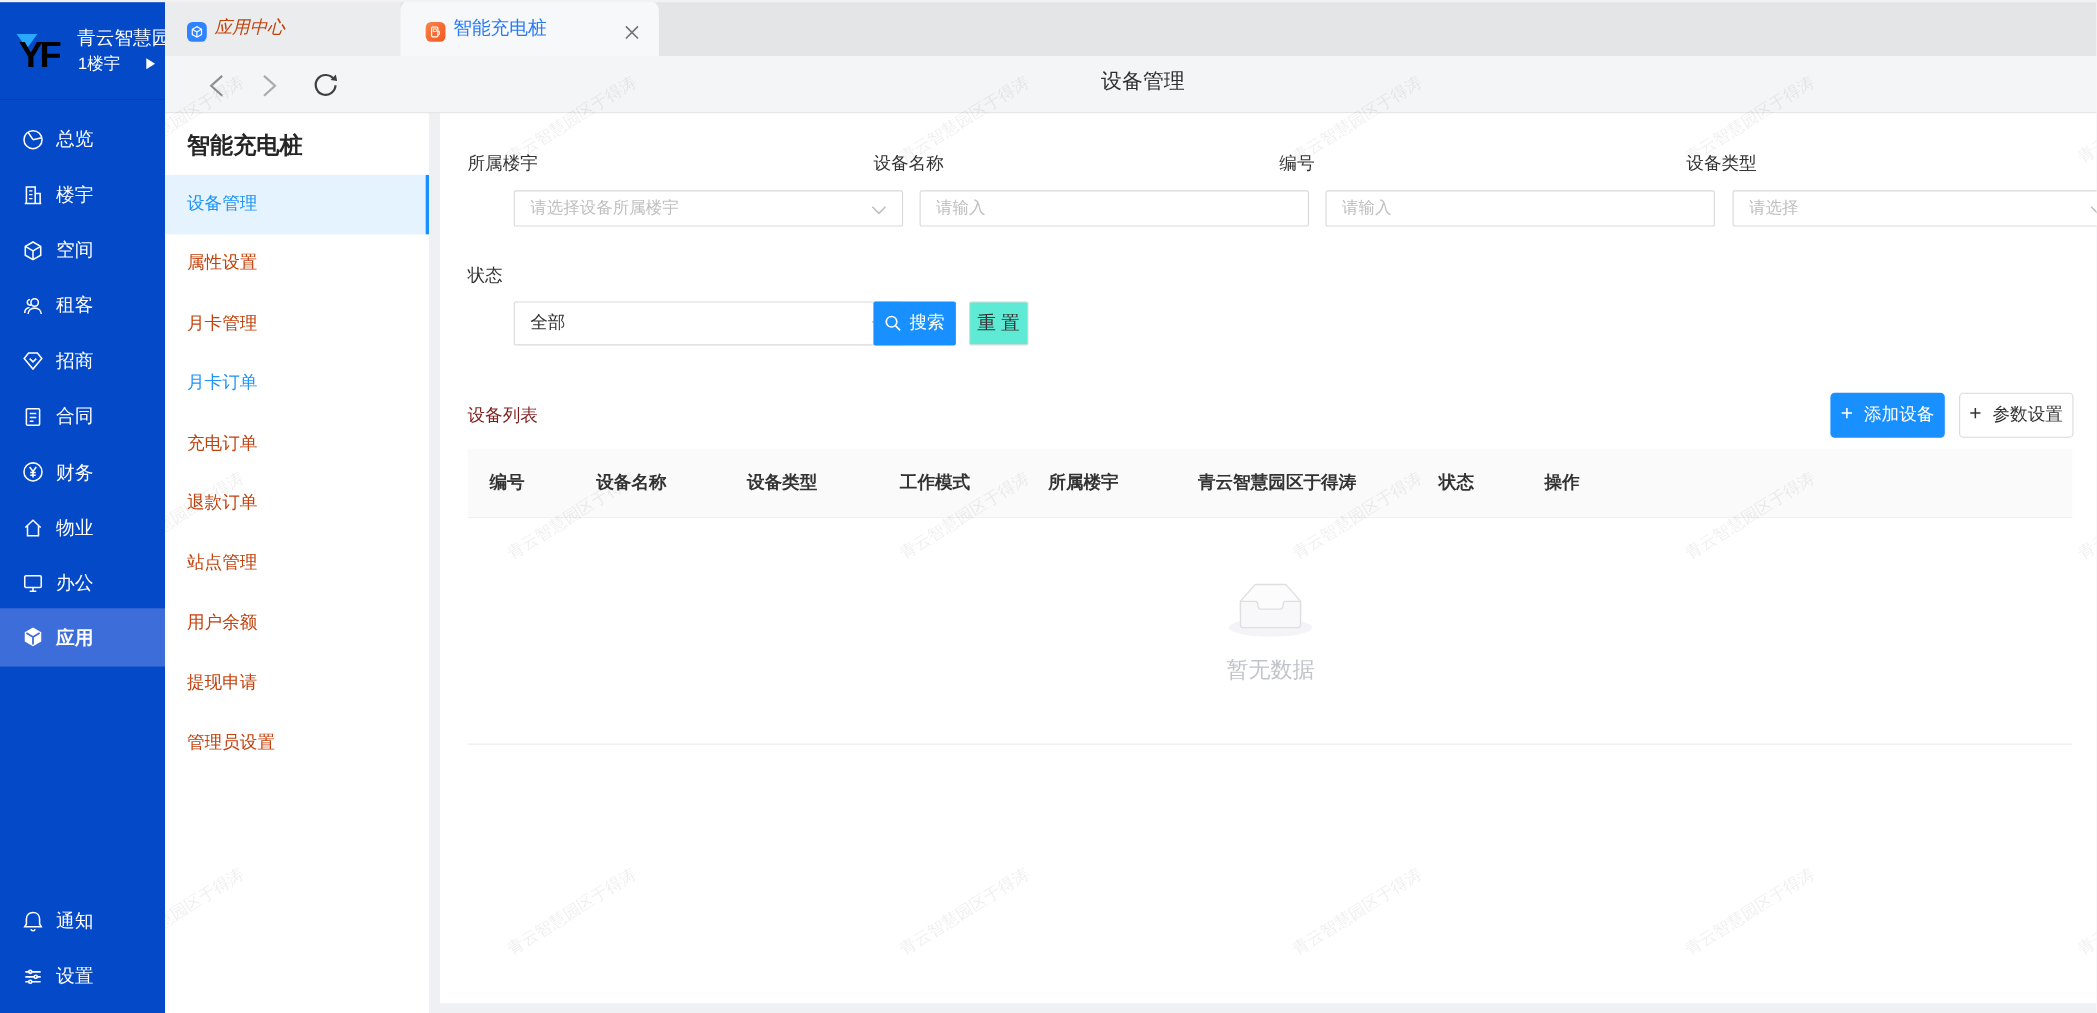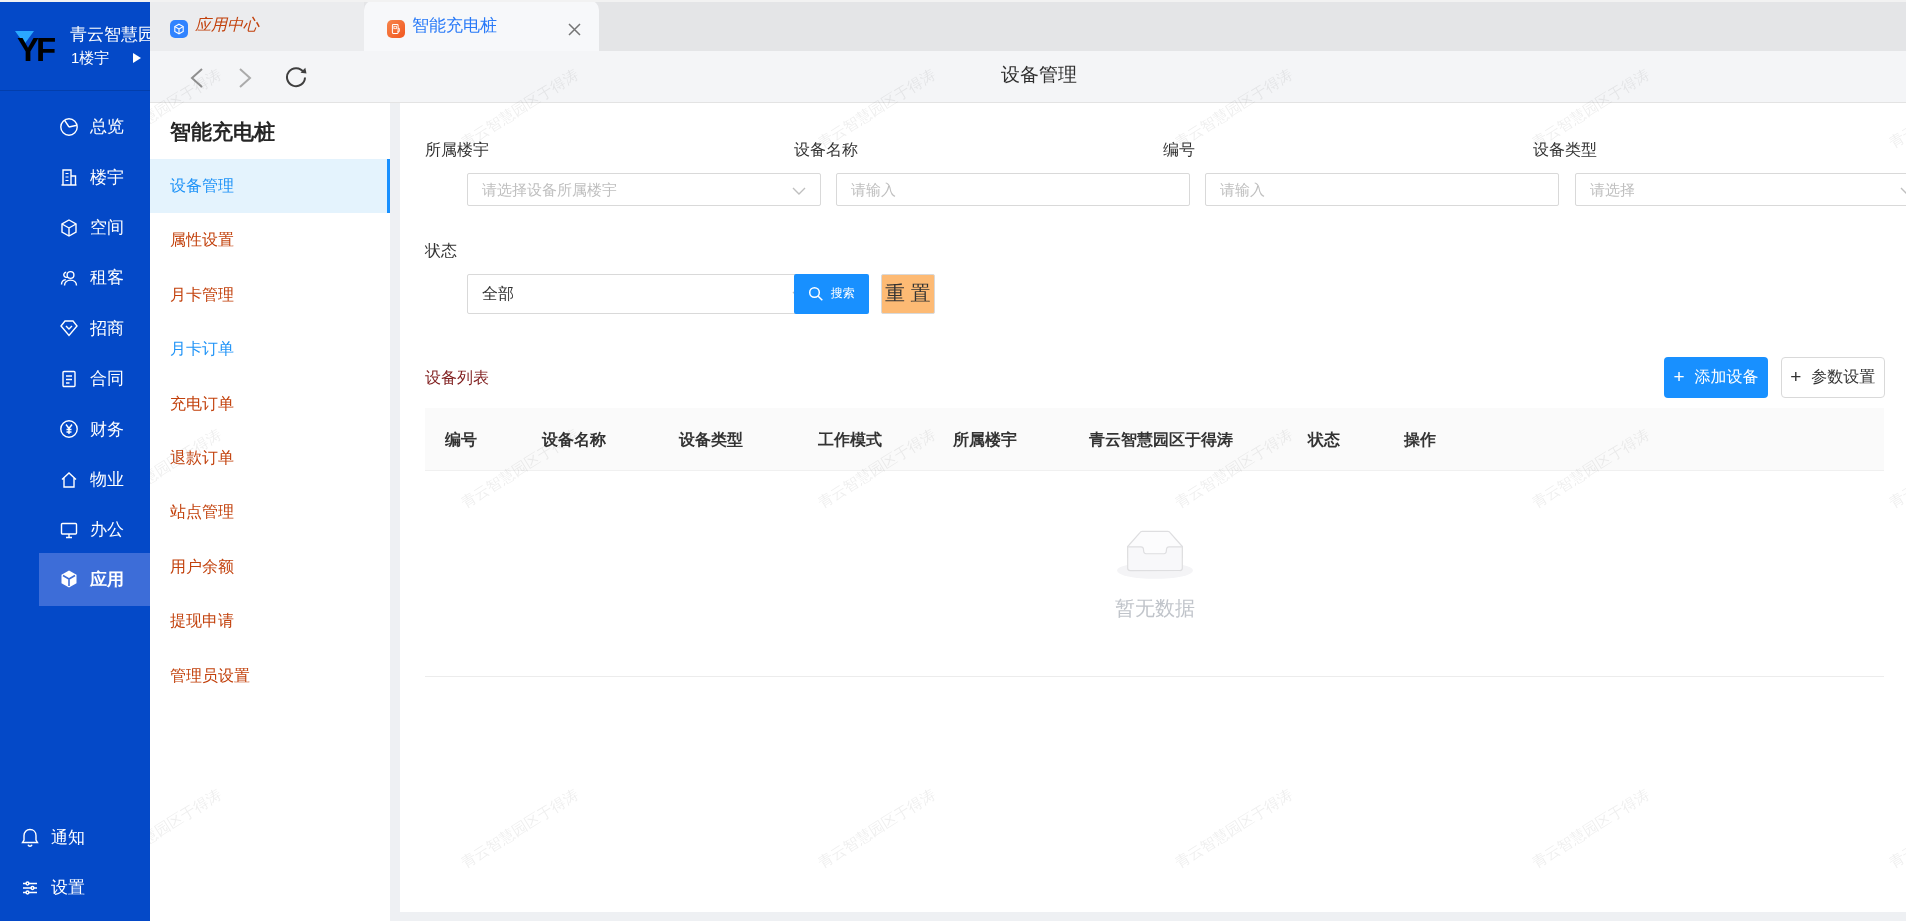--- a/index.html
+++ b/index.html
@@ -7,21 +7,21 @@
 body { position:relative; background:#eef0f3; }
 
 
 #sidebar { position:absolute; left:0; top:0; width:150px; height:921px; background:#0449c8; z-index:5; }
 #logo { position:absolute; left:0; top:0; width:150px; height:91px; border-bottom:1px solid rgba(0,0,0,0.14); }
 #logoicon { position:absolute; left:14px; top:29px; }
 #logotext1 { position:absolute; left:70px; top:23px; width:80px; overflow:hidden; color:#fff; font-size:17px; white-space:nowrap; }
 #logotext2 { position:absolute; left:71px; top:49px; color:#fff; font-size:15px; }
 #logoarrow { position:absolute; left:133px; top:53px; width:0; height:0; border-left:8px solid #fff; border-top:5.5px solid transparent; border-bottom:5.5px solid transparent; }
 .snav { position:absolute; left:0; width:150px; }
-#snav-top { top:101.6px;padding-left:39px; }
+#snav-top { top:101.6px; }
 #snav-bot { top:812px; }
 .sitem { height:50.4px; display:flex; align-items:center; color:#fff; font-size:17px; }
 .sitem svg { margin-left:20px; margin-right:11px; flex:0 0 auto; }
 .sitem.active { background:#3d6dd8; font-weight:bold; height:52.5px; margin-top:-2.1px; }
 
 
 #tabbar { position:absolute; left:150px; top:0; width:1756px; height:51px; background:#e4e5e7; }
 #tab1 { position:absolute; left:0; top:0; width:214px; height:51px; background:#ebecee; display:flex; align-items:center; }
 #tab2 { position:absolute; left:214px; top:0; width:235px; height:51px; background:#f7f8fa; border-radius:10px 10px 0 0; display:flex; align-items:center; }
 .tabicon { width:18px; height:18px; border-radius:5px; margin-left:20px; margin-right:7px; margin-top:7px; display:flex; align-items:center; justify-content:center; }
@@ -43,22 +43,22 @@
 .smitem.active { background:#e4f3fd; color:#1f93f7; }
 .smitem.active::after { content:""; position:absolute; right:0; top:0; width:3px; height:100%; background:#1890ff; }
 .smitem.blue { color:#1f93f7; }
 
 #panel { position:absolute; left:400px; top:103px; width:1506px; height:809px; background:#fff; }
 .flabel { position:absolute; font-size:16px; color:#333; line-height:16px; }
 .finput { position:absolute; height:33px; width:353.5px; border:1px solid #d9d9d9; border-radius:2px; background:#fff; font-size:15px; color:#bfbfbf; line-height:31px; padding-left:14px;margin-left:42px; }
 .chev { position:absolute; width:14px; height:8px; }
 .row2 { top:170.5px; height:40px; line-height:38px; }
 #sel-status { color:#333; font-size:16px; }
-#btn-search { position:absolute; left:394px; top:170.5px; width:74.5px; height:40px; background:#1890ff; border-radius:2px; color:#fff; font-size:12px; display:flex; align-items:center; justify-content:center; }
-#btn-reset { position:absolute; left:481px; top:170.5px; width:53.5px; height:40px; background:#fdba74; border:1px solid #d9d9d9; border-radius:2px; color:#333; font-size:20px; display:flex; align-items:center; justify-content:center; }
+#btn-search { position:absolute; left:394px; top:170.5px; width:74.5px; height:40px; background:#1890ff; border-radius:2px; color:#fff; font-size:16px; display:flex; align-items:center; justify-content:center; }
+#btn-reset { position:absolute; left:481px; top:170.5px; width:53.5px; height:40px; background:#5eead4; border:1px solid #d9d9d9; border-radius:2px; color:#333; font-size:17px; display:flex; align-items:center; justify-content:center; }
 #list-label { position:absolute; left:25px; top:265px; font-size:16px; color:#7f1d1d; }
 #btn-add { position:absolute; left:1264px; top:253.5px; width:104px; height:41.5px; background:#1890ff; border-radius:4px; color:#fff; font-size:16px; display:flex; align-items:center; justify-content:center; }
 #btn-param { position:absolute; left:1381px; top:253.5px; width:103.5px; height:41.5px; background:#fff; border:1px solid #d9d9d9; border-radius:4px; color:#333; font-size:16px; display:flex; align-items:center; justify-content:center; }
 #thead { position:absolute; left:25px; top:305px; width:1459px; height:63px; background:#fafafa; border-bottom:1px solid #f0f0f0; }
 .th { position:absolute; top:0; height:63px; line-height:63px; font-size:16px; color:#333; font-weight:600; }
 #empty { position:absolute; left:717px; top:427px; width:76px; text-align:center; }
 #empty-text { position:absolute; left:655px; top:492px; width:200px; text-align:center; font-size:20px; color:#c0c4ca; }
 #tbot { position:absolute; left:25px; top:573px; width:1459px; height:1px; background:#ececec; }
 
 

